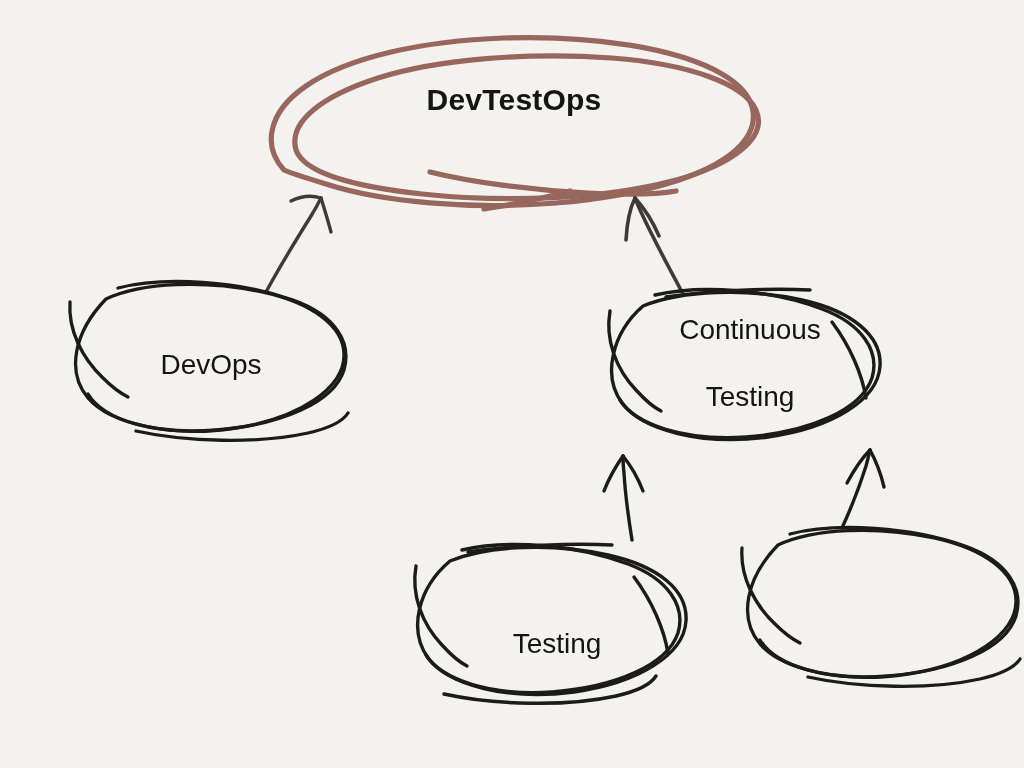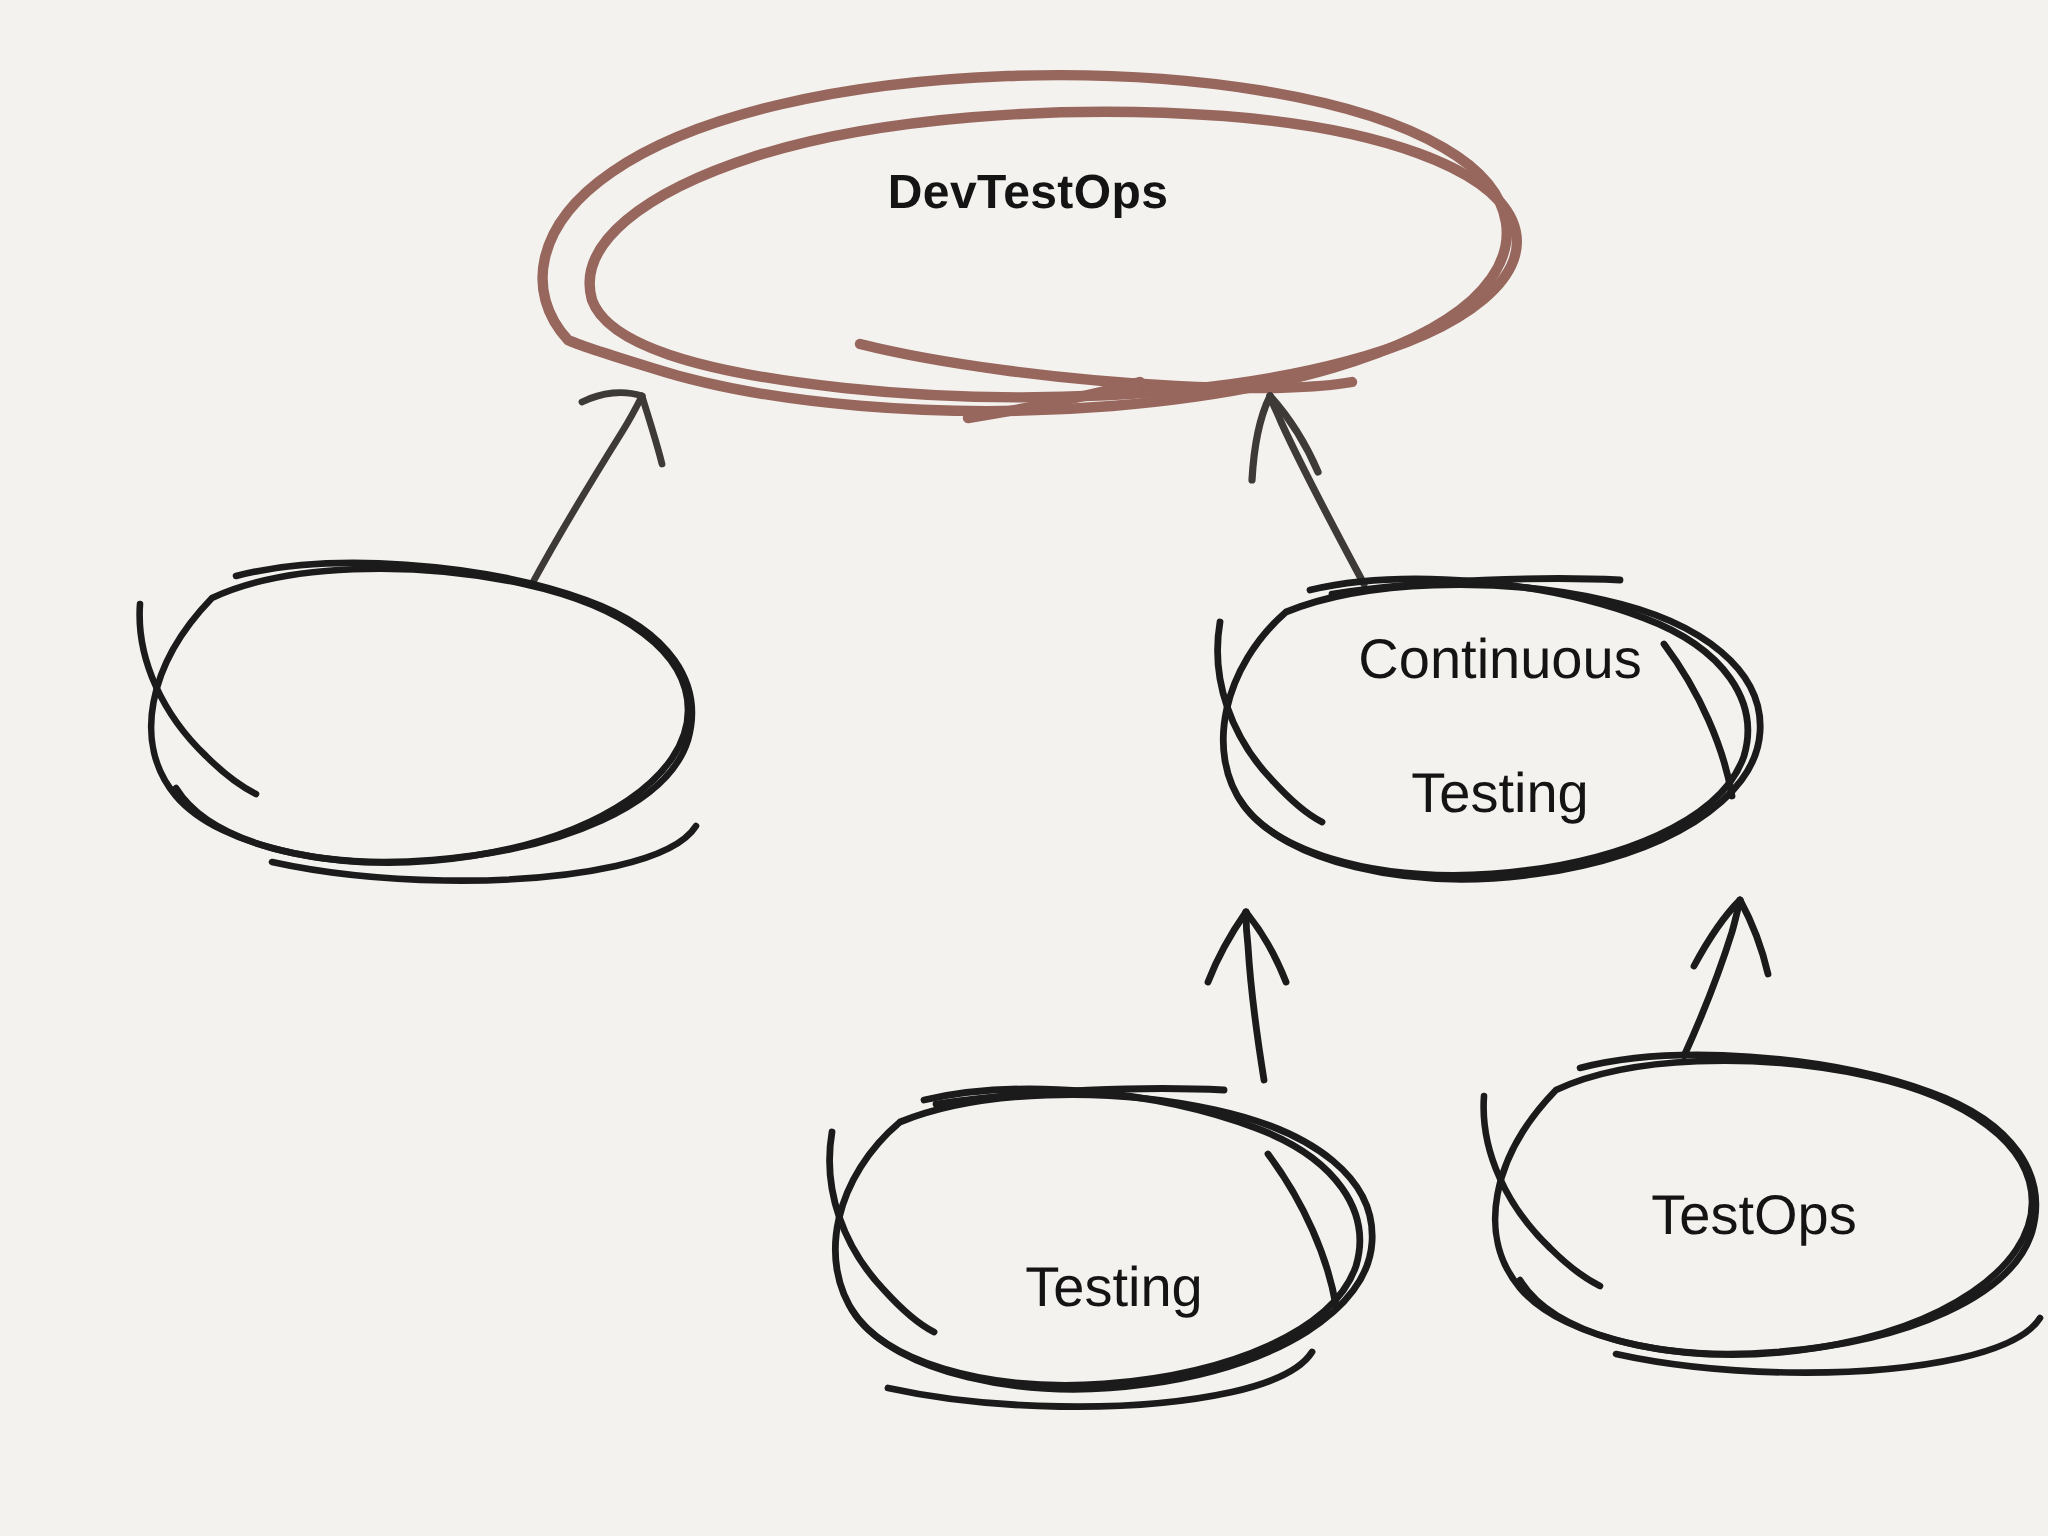--- a/index.html
+++ b/index.html
@@ -27,21 +27,21 @@
   .node-label {
     position: absolute;
     text-align: center;
     color: #141414;
     line-height: 1.22;
     white-space: pre;
     pointer-events: none;
     user-select: none;
   }
   .label-root {
-    font-size: 24px;
+    font-size: 30px;
     font-weight: 700;
     letter-spacing: 0.2px;
   }
   .label-node {
     font-size: 28px;
     font-weight: 400;
   }
 </style>
 </head>
 <body style="background: rgb(244, 242, 238);">
@@ -203,21 +203,21 @@
 
       <path d="M 808 677
                C 858 688, 930 690, 980 679
                C 1002 674, 1015 667, 1020 659"></path>
     </g>
 
   </svg>
 
   <div class="node-label label-root" style="left:354px; top:82px; width:320px;">DevTestOps</div>
 
+  <div class="node-label label-node" style="left:86px; top:348px; width:250px;">DevOps</div>
 
   <div class="node-label label-node" style="left:625px; top:313px; width:250px;">Continuous</div>
   <div class="node-label label-node" style="left:625px; top:380px; width:250px;">Testing</div>
 
   <div class="node-label label-node" style="left:432px; top:627px; width:250px;">Testing</div>
 
-  <div class="node-label label-node" style="left:757px; top:591px; width:240px;">TestOps</div>
 
 </div>
 
 </body></html>

